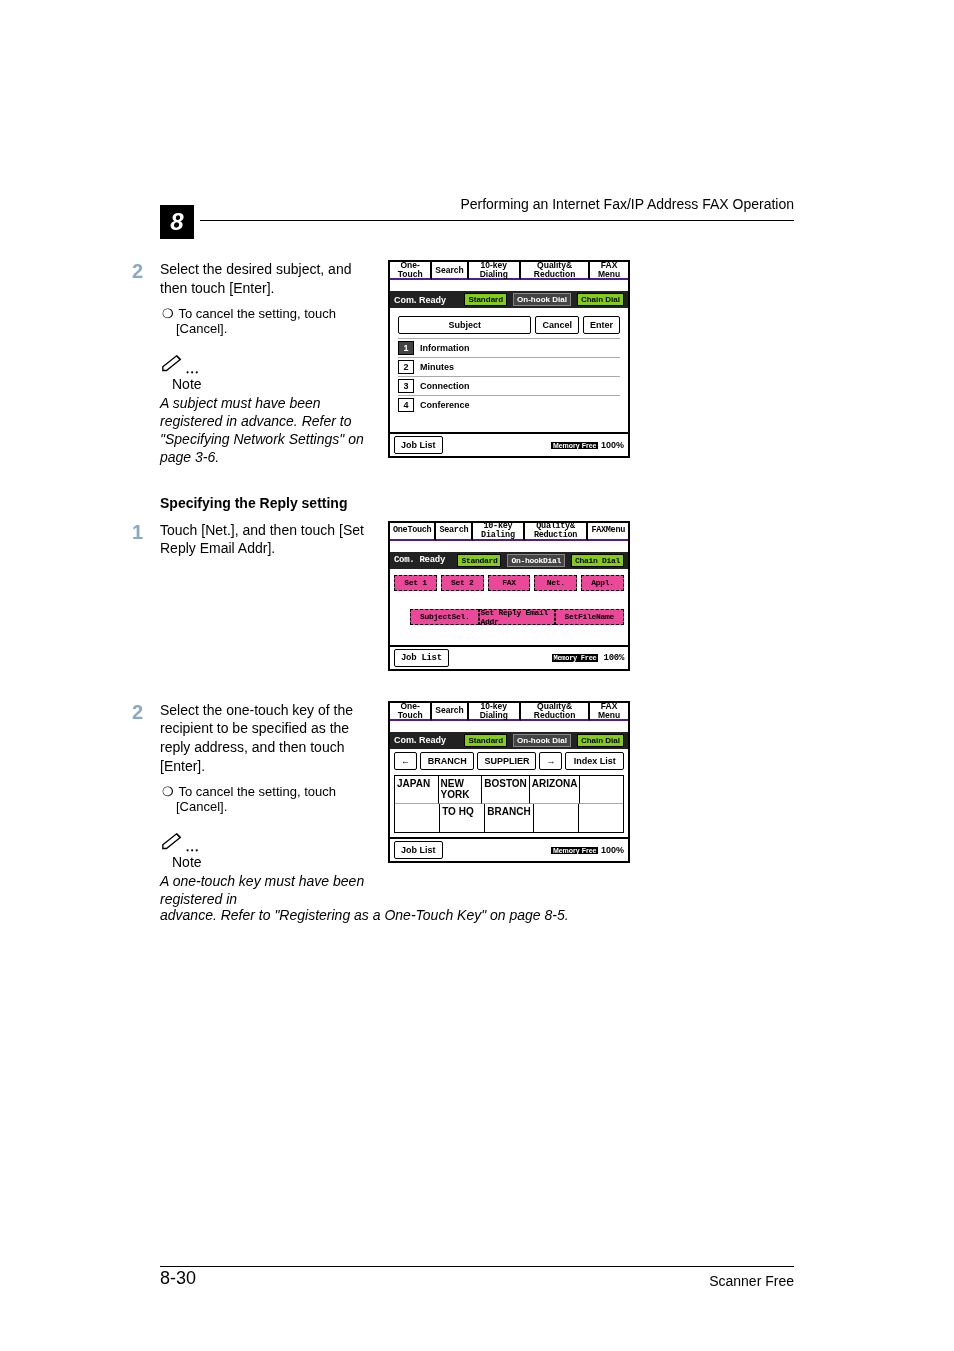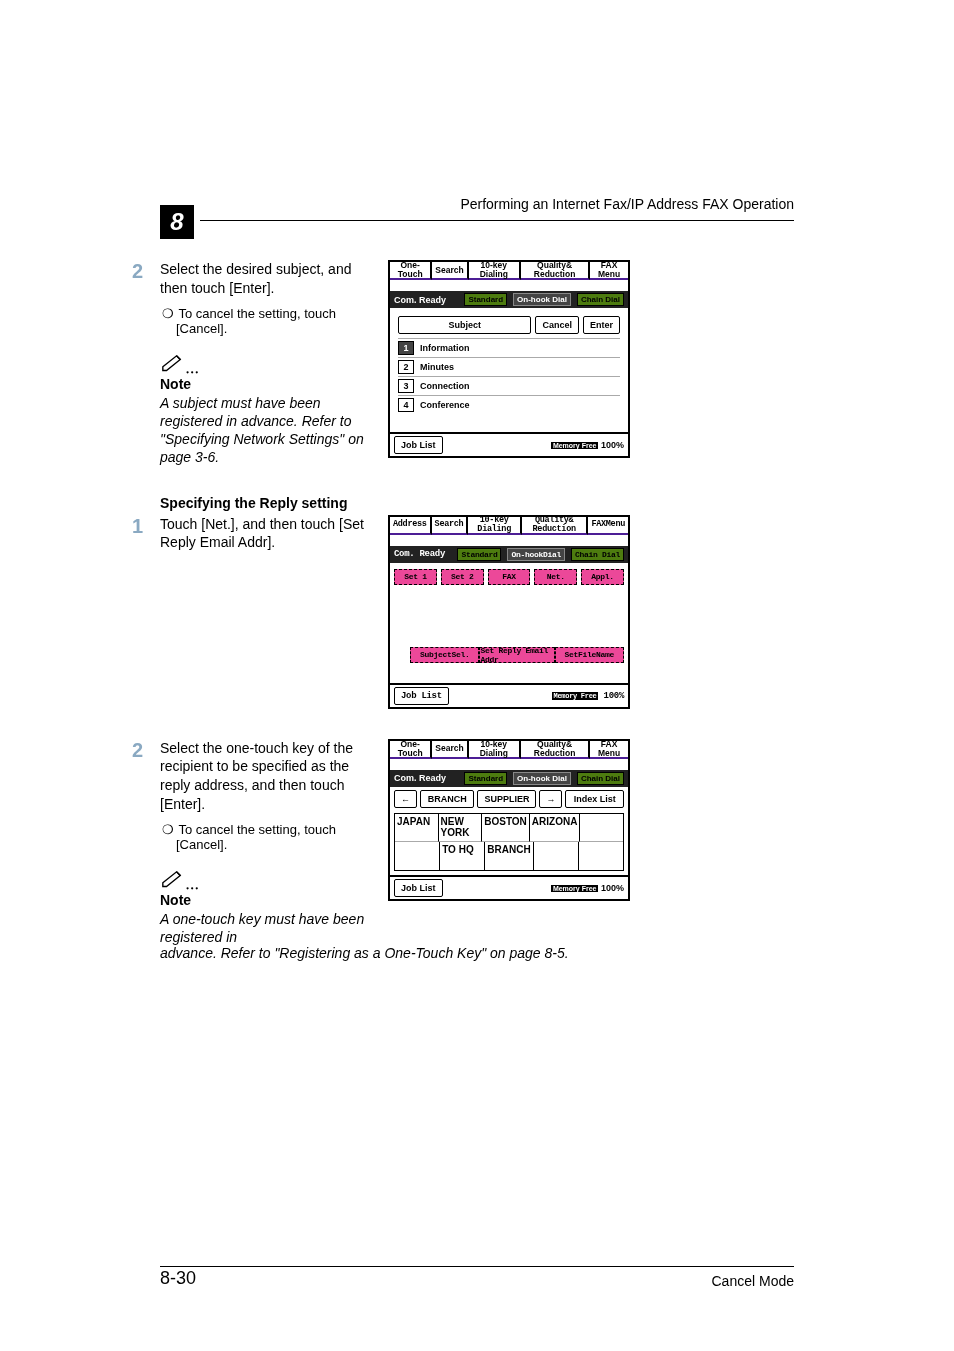--- a/index.html
+++ b/index.html
@@ -81,40 +81,40 @@
     width: 9px;
     margin-left: -14px;
     margin-right: 4px;
   }
   .note-icon {
     margin-top: 18px;
     margin-bottom: -4px;
   }
   .note-icon svg { width: 46px; height: 22px; }
   .note-heading {
-    font-weight: bold;
-    font-size: 14px;
-    margin: 0 0 2px 0;
+    font-weight: normal;
+    font-size: 14px;
+    margin: 0 0 2px 12px;
   }
   .note-body {
     font-style: italic;
     font-size: 14px;
     line-height: 1.3;
   }
   .note-body-wide {
     font-style: italic;
     font-size: 14px;
     line-height: 1.35;
     margin-top: -2px;
   }
   .sec-heading {
     font-weight: bold;
     font-size: 14px;
     margin-top: 28px;
-    margin-bottom: 4px;
+    margin-bottom: 10px;
   }
 
   
   .panel {
     border: 2px solid #000;
     background: #fff;
     width: 238px;
     font-size: 9px;
     font-weight: bold;
   }
@@ -140,21 +140,21 @@
     background: #222;
     color: #fff;
     display: flex;
     align-items: center;
     gap: 6px;
     padding: 2px 4px;
     font-size: 9px;
     margin-top: 11px;
   }
   .panel .statusbar .sb-btn {
-    background: #4d7c0f;
+    background: #84cc16;
     color: #000;
     border: 1px solid #000;
     padding: 1px 3px;
     font-size: 8px;
     font-weight: bold;
   }
   .panel .statusbar .sb-btn.inv {
     background:#444;
     color:#fff;
     border-color:#888;
@@ -239,21 +239,20 @@
     height:14px;
     font-size:8px;
     display:flex;
     align-items:center;
     justify-content:center;
     background:#ec4899;
   }
   .panel .row-actions {
     display:flex;
     padding: 4px 4px 20px 20px;
-    margin-top: 44px;
   }
 
   
   .panel .nav-row {
     display:flex;
     gap:3px;
     padding: 3px 4px;
     align-items:center;
   }
   .panel .grid {
@@ -388,21 +387,21 @@
       <div class="left">
         <div class="step">
           <span class="step-num">1</span>
           <div class="step-text">Touch [Net.], and then touch [Set Reply Email Addr].</div>
         </div>
       </div>
       <div class="right">
 
         <div class="panel fuzzy">
           <div class="tabs">
-            <div class="tab">Address</div>
+            <div class="tab">OneTouch</div>
             <div class="tab">Search</div>
             <div class="tab">10-key Dialing</div>
             <div class="tab">Quality&amp; Reduction</div>
             <div class="tab">FAXMenu</div>
           </div>
           <div class="statusbar">
             <span>Com. Ready</span>
             <span style="flex:1"></span>
             <span class="sb-btn">Standard</span>
             <span class="sb-btn inv">On-hookDial</span>
@@ -506,15 +505,15 @@
         </div>
       </div>
     </div>
 
     <div class="note-body-wide">advance. Refer to "Registering as a One-Touch Key" on page 8-5.</div>
 
   </div>
 
   <div class="foot-line"></div>
   <div class="foot-left">8-30</div>
-  <div class="foot-right">Cancel Mode</div>
+  <div class="foot-right">Scanner Free</div>
 
 </div>
 
 </body></html>

